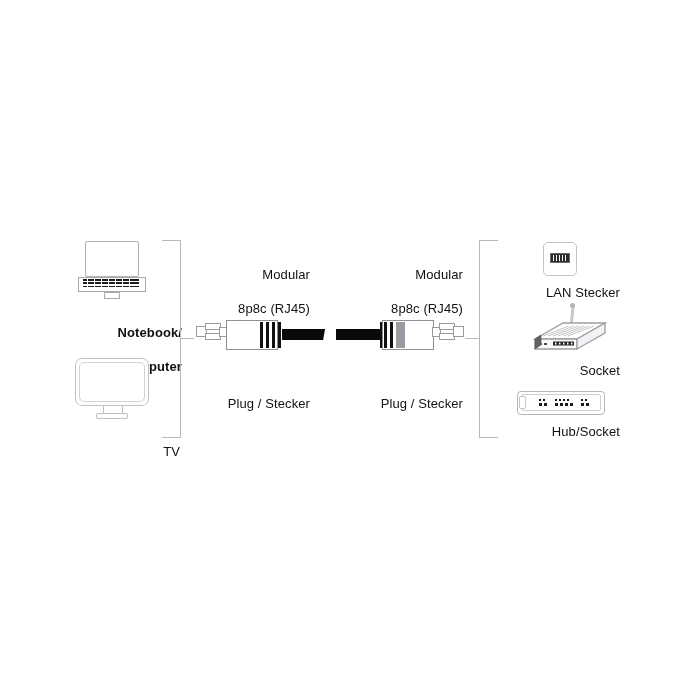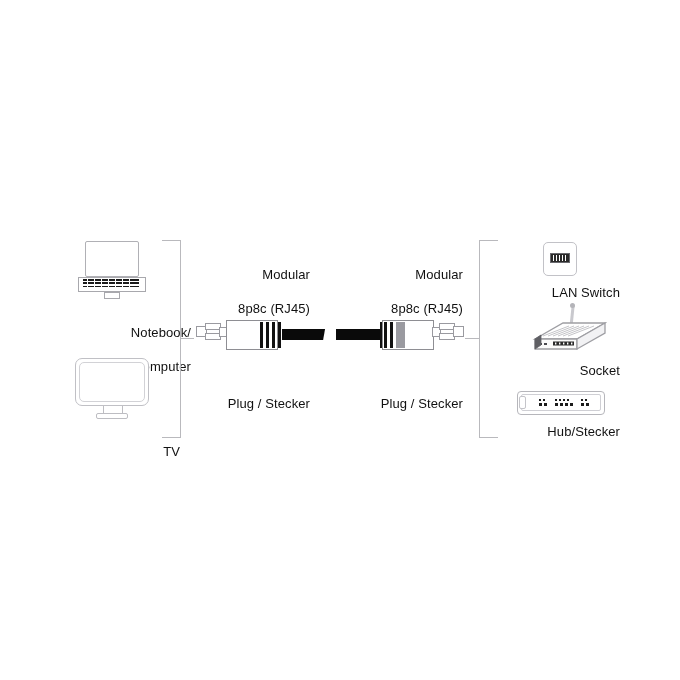--- a/index.html
+++ b/index.html
@@ -182,21 +182,21 @@
         <div class="nb-key" style="left:11px; top:0px; width:1.4px; height:8.4px; background:#ffffff;"></div>
         <div class="nb-key" style="left:18px; top:0px; width:1.4px; height:8.4px; background:#ffffff;"></div>
         <div class="nb-key" style="left:25px; top:0px; width:1.4px; height:8.4px; background:#ffffff;"></div>
         <div class="nb-key" style="left:32px; top:0px; width:1.4px; height:8.4px; background:#ffffff;"></div>
         <div class="nb-key" style="left:39px; top:0px; width:1.4px; height:8.4px; background:#ffffff;"></div>
         <div class="nb-key" style="left:46px; top:0px; width:1.4px; height:8.4px; background:#ffffff;"></div>
       </div>
       <div class="nb-foot" style="left:30px; top:51px; width:16px; height:7px;"></div>
     </div>
 
-    <div class="lbl" style="left:67px; top:307px; width:124px;">
+    <div class="lbl" style="left:58px; top:307px; width:124px;font-weight:bold;">
       <span>Notebook/</span><br>
       <span>Computer</span>
     </div>
 
     <div style="position:absolute; left:68px; top:358px; width:88px; height:62px;">
       <div class="tv-screen" style="left:7px; top:0px; width:74px; height:48px;"></div>
       <div class="tv-inner" style="left:11px; top:4px; width:66px; height:40px;"></div>
       <div class="tv-neck" style="left:35px; top:48px; width:18px; height:8px; transform:skewX(0deg);"></div>
       <div class="tv-base" style="left:28px; top:55px; width:32px; height:6px;"></div>
     </div>
@@ -272,21 +272,21 @@
     <div style="position:absolute; left:543px; top:242px; width:34px; height:34px;">
       <div class="sock-face" style="left:0px; top:0px; width:34px; height:34px;"></div>
       <div class="sock-port" style="left:7px; top:11px; width:20px; height:10px;"></div>
       <div class="sock-pin" style="left:10px; top:13px; height:6px;"></div>
       <div class="sock-pin" style="left:13px; top:13px; height:6px;"></div>
       <div class="sock-pin" style="left:16px; top:13px; height:6px;"></div>
       <div class="sock-pin" style="left:19px; top:13px; height:6px;"></div>
       <div class="sock-pin" style="left:22px; top:13px; height:6px;"></div>
     </div>
 
-    <div class="lbl" style="left:500px; top:284px; width:120px;">LAN Switch</div>
+    <div class="lbl" style="left:500px; top:284px; width:120px;">LAN Stecker</div>
 
     <div style="position:absolute; left:515px; top:305px; width:92px; height:54px;">
 
       <div class="rt-ant" style="left:54px; top:0px; height:26px;"></div>
       <div class="rt-ant-tip" style="left:55px; top:-2px;"></div>
 
       <svg width="92" height="54" style="position:absolute; left:0; top:0;">
 
         <polygon points="20,34 48,18 90,18 62,34" fill="#ffffff" stroke="#9e9ea3" stroke-width="1.3"></polygon>
 
@@ -332,16 +332,16 @@
       <div class="hub-led" style="left:38px; top:12px; width:3px; height:3px;"></div>
       <div class="hub-led" style="left:43px; top:12px; width:3px; height:3px;"></div>
       <div class="hub-led" style="left:48px; top:12px; width:3px; height:3px;"></div>
       <div class="hub-led" style="left:53px; top:12px; width:3px; height:3px;"></div>
       <div class="hub-led" style="left:64px; top:8px;  width:2px; height:2px;"></div>
       <div class="hub-led" style="left:68px; top:8px;  width:2px; height:2px;"></div>
       <div class="hub-led" style="left:64px; top:12px; width:3px; height:3px;"></div>
       <div class="hub-led" style="left:69px; top:12px; width:3px; height:3px;"></div>
     </div>
 
-    <div class="lbl" style="left:500px; top:423px; width:120px;">Hub/Stecker</div>
+    <div class="lbl" style="left:500px; top:423px; width:120px;">Hub/Socket</div>
   </div>
 
 </div>
 
 </body></html>

